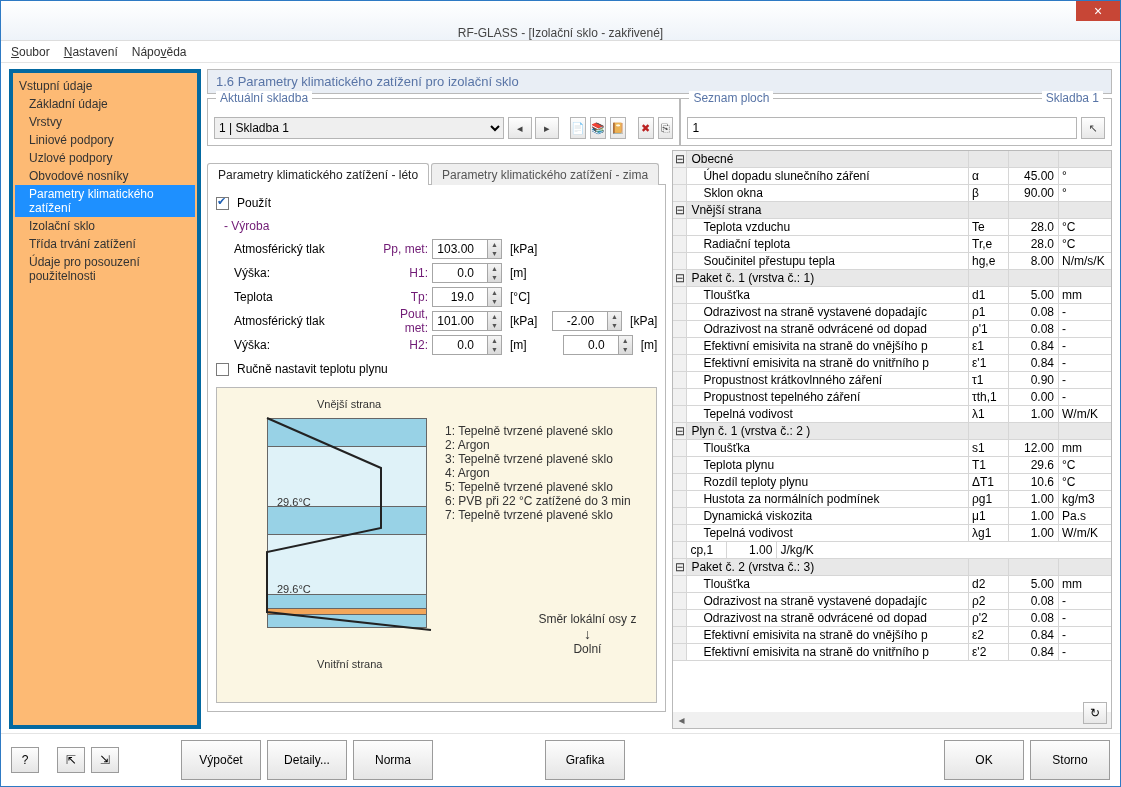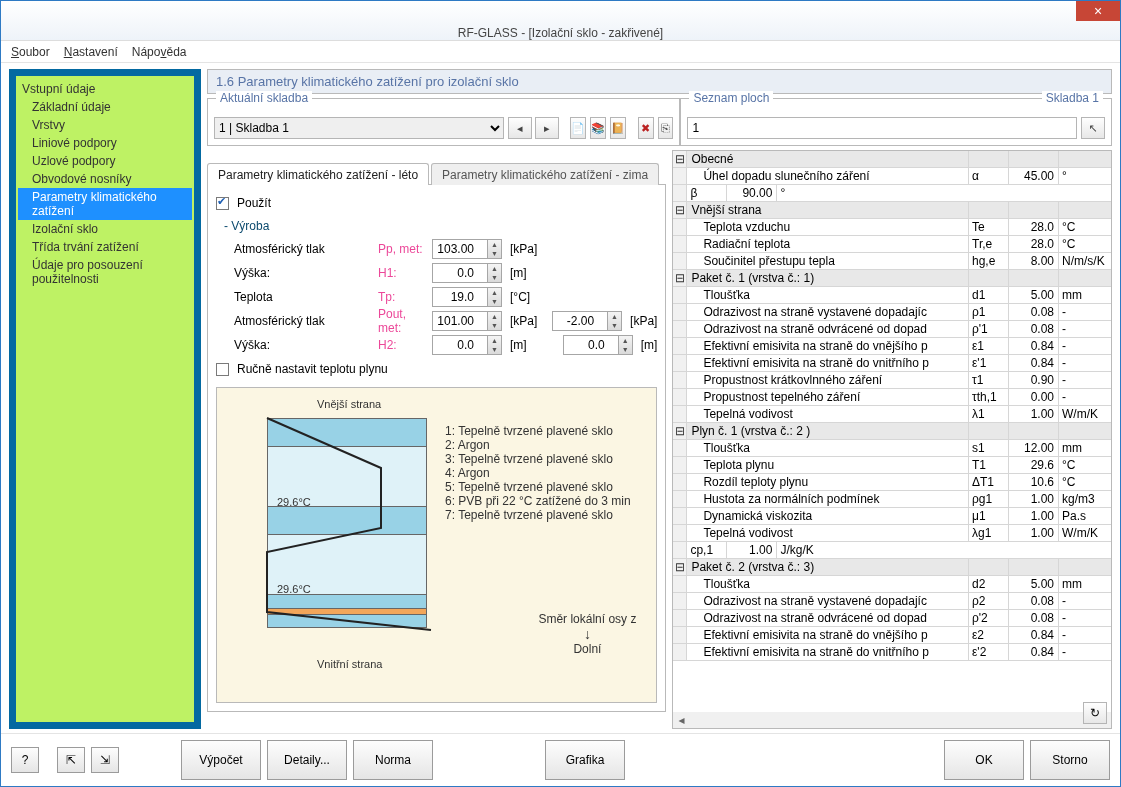--- a/index.html
+++ b/index.html
@@ -5,45 +5,45 @@
   * { box-sizing: border-box; font-family: "Segoe UI", Tahoma, sans-serif; font-size: 12px; }
   body { margin:0; background:#fff; }
   .window { width:1121px; height:787px; border:1px solid #2e7ac4; position:relative; background:#fff; display:flex; flex-direction:column; }
   .titlebar { height:40px; background:linear-gradient(#fff,#eef3f9); display:flex; align-items:flex-end; justify-content:center; position:relative; border-bottom:1px solid #ddd;}
   .titlebar .title { color:#444; font-size:12px;}
   .titlebar .close { position:absolute; right:0; top:0; width:44px; height:20px; background:#c74636; color:#fff; text-align:center; line-height:20px; font-size:14px; }
   .menubar { height:22px; display:flex; align-items:center; gap:14px; padding:0 10px; border-bottom:1px solid #e4e4e4;}
   .menubar span { color:#333; cursor:default;}
   .menubar span u { text-decoration:underline;}
   .content { flex:1; display:flex; gap:6px; padding:6px 8px 4px 8px; overflow:hidden;}
-  .tree { width:192px; border:7px solid #0369a1; background:#bef264; padding:4px 2px; overflow:auto;}
+  .tree { width:192px; border:4px solid #0369a1; background:#fdba74; padding:4px 2px; overflow:auto;}
   .tree .hdr { font-weight:normal; color:#333; padding:2px 4px;}
   .tree .item { padding:2px 4px 2px 14px; color:#333; cursor:default;}
   .tree .item.selected { background:#1e90ff; color:#fff;}
   .mainpane { flex:1; display:flex; flex-direction:column; gap:4px; overflow:hidden;}
   .panetitle { background:#e9eef5; border:1px solid #b9b9b9; padding:4px 8px; color:#5874a6; font-size:13px;}
   .toprow { display:flex; }
   .groupbox { border:1px solid #b9b9b9; position:relative; padding:18px 6px 6px 6px;}
   .groupbox .legend { position:absolute; top:-8px; left:8px; background:#fff; padding:0 4px; color:#5874a6;}
   .groupbox.right .rlabel { position:absolute; top:-8px; right:8px; background:#fff; padding:0 4px; color:#5874a6;}
   select.combo { width:100%; height:22px; border:1px solid #b5b5b5;}
   .iconbtn { width:24px; height:22px; border:1px solid #b5b5b5; background:linear-gradient(#fefefe,#e7e7e7); display:inline-flex; align-items:center; justify-content:center; font-size:11px; color:#444; vertical-align:middle;}
   .iconrow { display:flex; gap:3px;}
   .tabstrip { display:flex; border-bottom:1px solid #b9b9b9; margin-top:12px;}
   .tab { padding:4px 10px 3px 10px; border:1px solid #b9b9b9; border-bottom:none; background:#efefef; color:#555; margin-right:2px; position:relative; top:1px; border-radius:3px 3px 0 0; cursor:default;}
   .tab.active { background:#fff; color:#222;}
   .formarea { border:1px solid #b9b9b9; border-top:none; padding:6px 8px 8px 8px;}
   .formrow { display:flex; align-items:center; height:24px; gap:4px;}
   .formrow .lbl { width:140px;}
-  .formrow .sym { width:50px; text-align:left; color:#ec4899;}
+  .formrow .sym { width:50px; text-align:right; color:#701a75;}
   .spinner { display:inline-flex; align-items:center;}
   .spinner input { width:56px; height:20px; text-align:right; padding-right:13px; border:1px solid #a6a6a6;}
   .spinner .spinbtns { width:14px; height:20px; border:1px solid #a6a6a6; border-left:none; background:linear-gradient(#f4f4f4,#dadada); font-size:7px; display:flex; flex-direction:column; line-height:9px; align-items:center; color:#555;}
   .unit { margin-left:4px;}
-  .sectionhdr { color:#0c4a6e; margin:4px 0;}
+  .sectionhdr { color:#701a75; margin:4px 0;}
   .checkbox { width:13px; height:13px; border:1px solid #7a7a7a; display:inline-block; vertical-align:middle; margin-right:4px; background:#fff; position:relative;}
   .checkbox.checked::after{content:"✔"; position:absolute; top:-3px; left:0; font-size:11px; color:#1e5fb3;}
   .diagrambox { border:1px solid #b9b9b9; background:#fbf6e3; height:316px; margin-top:6px; position:relative;}
   .layerlabel { position:absolute; font-size:11px; color:#333;}
   
   .proppanel { border:1px solid #b9b9b9; flex:1; display:flex; flex-direction:column; overflow:hidden;}
   .propgrid { flex:1; overflow:auto;}
   .proprow { display:flex; border-bottom:1px solid #d6d6d6; height:17px; align-items:stretch; font-size:11px;}
   .proprow.group { background:#e8e8e8; font-weight:normal;}
   .proprow .toggle { width:14px; text-align:center; border-right:1px solid #d6d6d6; color:#333; line-height:16px; background:#f1f1f1;}
@@ -237,20 +237,21 @@
               </div>
               <div class="proprow indent">
                 <span class="toggle"></span>
                 <span class="pname">Úhel dopadu slunečního záření</span>
                 <span class="psym">α</span>
                 <span class="pval">45.00</span>
                 <span class="punit">°</span>
               </div>
               <div class="proprow indent">
                 <span class="toggle"></span>
+                <span class="pname">Sklon okna</span>
                 <span class="psym">β</span>
                 <span class="pval">90.00</span>
                 <span class="punit">°</span>
               </div>
               <div class="proprow group">
                 <span class="toggle">⊟</span>
                 <span class="pname">Vnější strana</span>
                 <span class="psym"></span>
                 <span class="pval"></span>
                 <span class="punit"></span>

